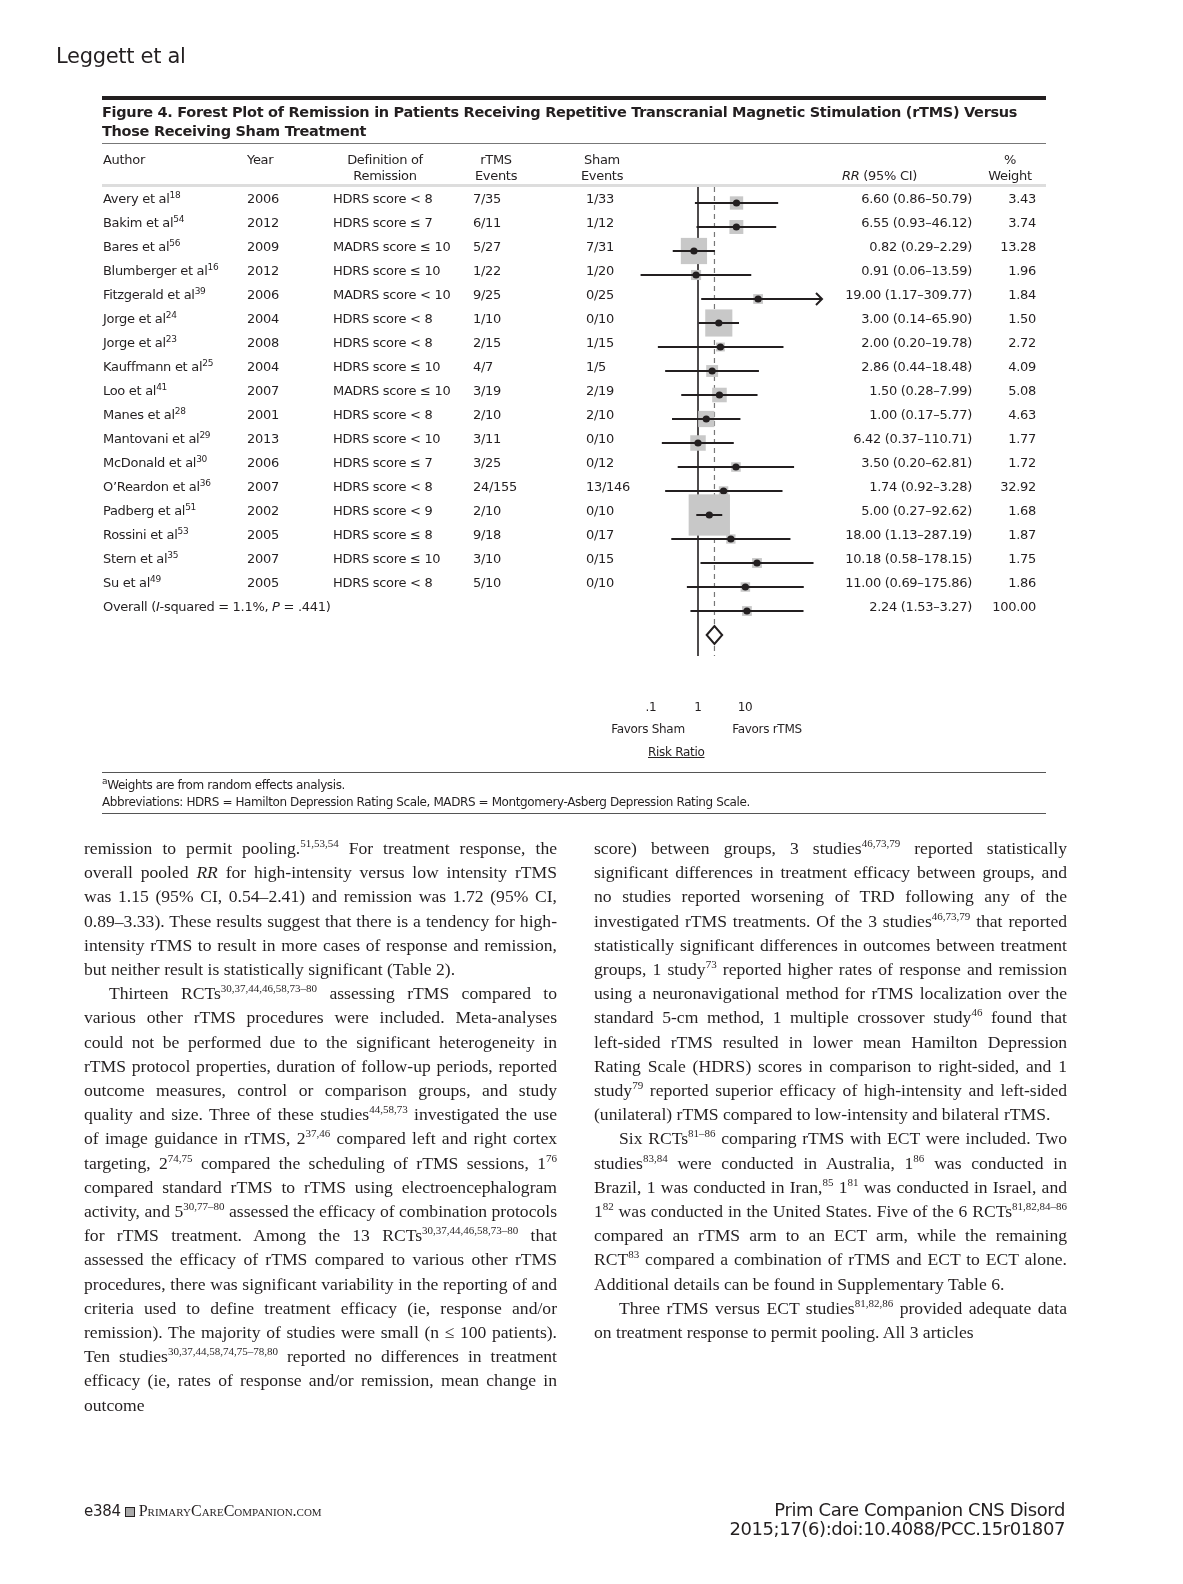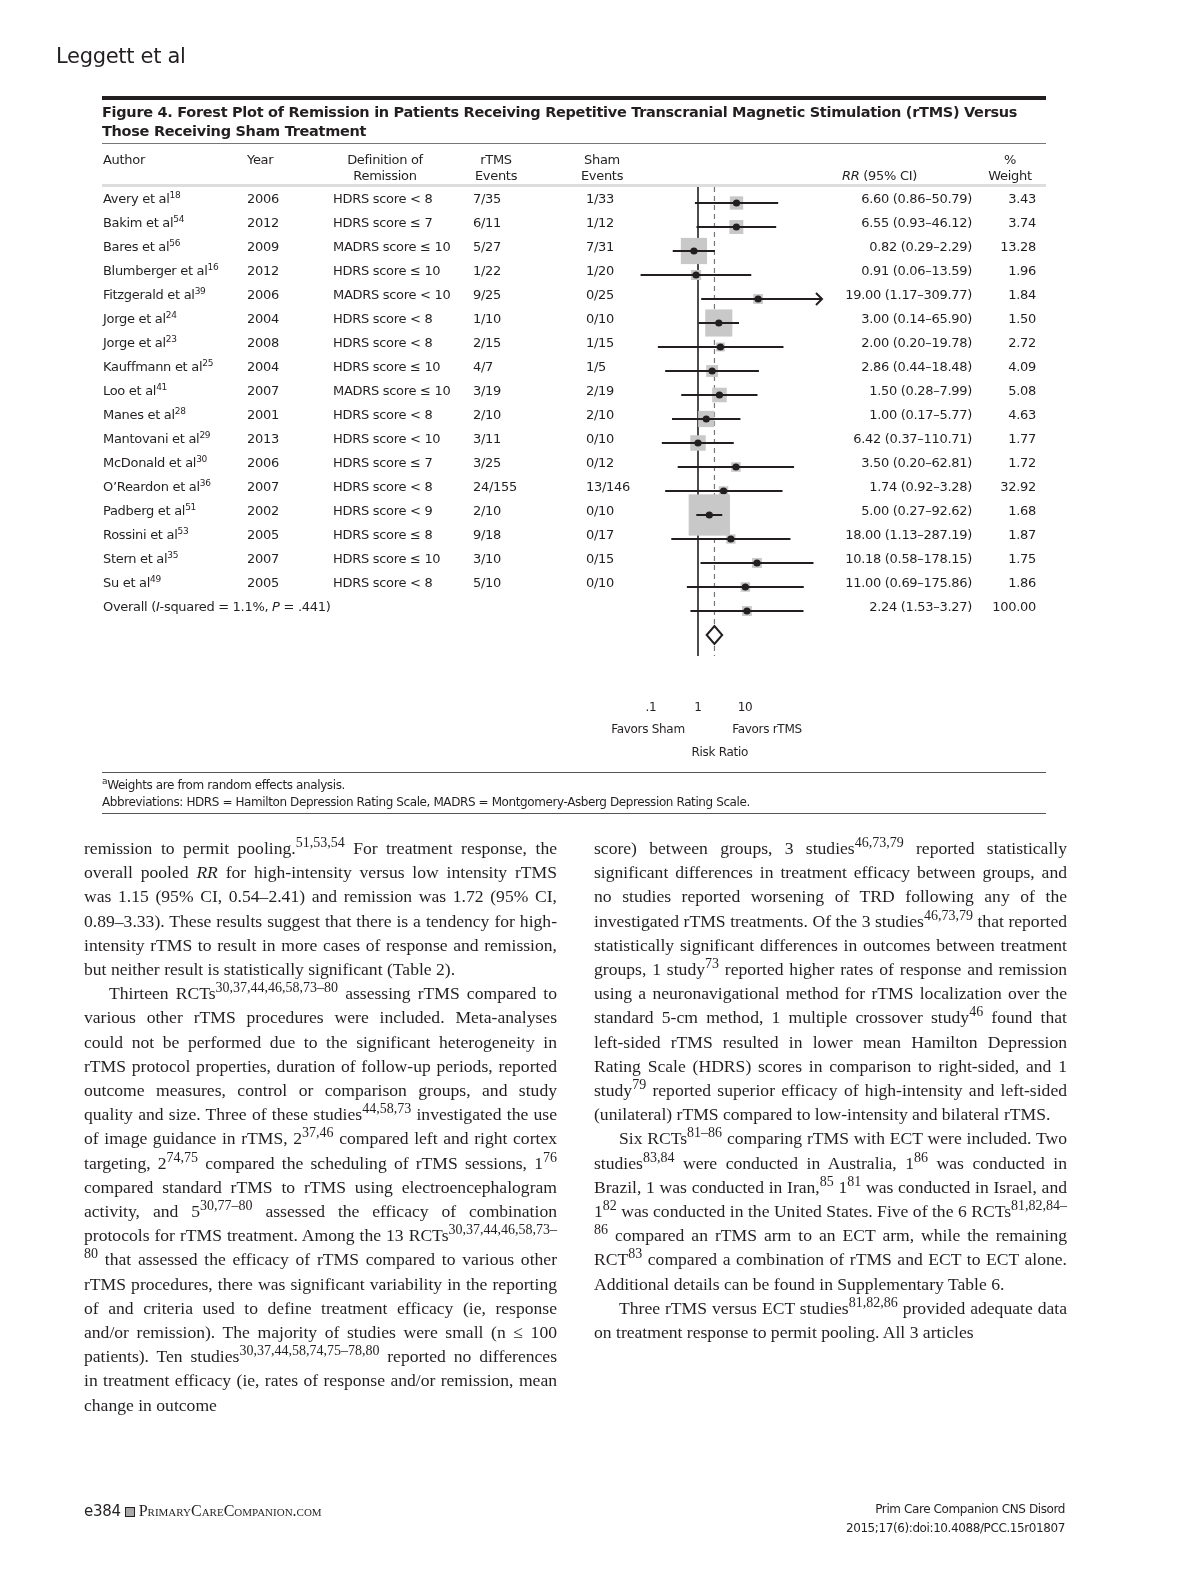--- a/index.html
+++ b/index.html
@@ -24,26 +24,26 @@
   .c-sham { left: 484px; width: 50px; }
   .c-rr { left: 730px; width: 140px; text-align: right; }
   .c-wt { left: 868px; width: 66px; text-align: right; }
   .plot { position: absolute; left: 0; top: 0; width: 944px; height: 560px; pointer-events: none; }
   .fig-bottom-rule { position: absolute; left: 0; width: 944px; height: 1px; background: #555; }
   .axis-label { position: absolute; font-family: "DejaVu Sans", sans-serif; font-size: 12px; letter-spacing: -0.3px; }
   .footnote { position: absolute; left: 102px; width: 944px; font-family: "DejaVu Sans", sans-serif; font-size: 12px; letter-spacing: -0.4px; line-height: 16px; }
   .body-col { position: absolute; font-family: "Liberation Serif", serif; font-size: 17.6px; line-height: 24.2px; text-align: justify; color: #231f20; }
   .body-col p { text-indent: 0; }
   .body-col p.ind { text-indent: 25px; }
-  .body-col sup { font-size: 14px; vertical-align: 7px; }
+  .body-col sup { font-size: 11px; vertical-align: 7px; }
   .section-head { font-family: "DejaVu Sans", sans-serif; font-weight: bold; font-size: 16px; letter-spacing: -0.3px; margin-top: 16px; line-height: 24px; }
   .footer-left { position: absolute; left: 84px; top: 1502px; font-family: "DejaVu Sans", sans-serif; font-size: 15px; letter-spacing: -0.3px; }
   .footer-left .sq { display: inline-block; width: 10px; height: 10px; border: 1px solid #231f20; background: #aaa; margin: 0 4px; vertical-align: -1px; }
   .footer-left .sc { font-family: "Liberation Serif", serif; font-variant: small-caps; font-size: 16px; letter-spacing: 0; }
-  .footer-right { position: absolute; right: 118px; top: 1500px; text-align: right; font-family: "DejaVu Sans", sans-serif; font-size: 12px; line-height: 19px; letter-spacing: -0.4px; }
+  .footer-right { position: absolute; right: 118px; top: 1500px; text-align: right; font-family: "DejaVu Sans", sans-serif; font-size: 18px; line-height: 19px; letter-spacing: -0.4px; }
 </style>
 </head>
 <body>
 
 <div class="running-head">Leggett et al</div>
 
 <div class="figure">
   <div class="fig-topbar"></div>
   <div class="fig-title">Figure 4. Forest Plot of Remission in Patients Receiving Repetitive Transcranial Magnetic Stimulation (rTMS) Versus Those Receiving Sham Treatment</div>
   <div class="fig-title-rule"></div>
@@ -286,21 +286,21 @@
       <line x1="549" y1="589" x2="549" y2="596" stroke="#231f20" stroke-width="1.6"></line>
       <line x1="596" y1="589" x2="596" y2="596" stroke="#231f20" stroke-width="1.6"></line>
       <line x1="643" y1="589" x2="643" y2="596" stroke="#231f20" stroke-width="1.6"></line>
     </svg>
 
   <div class="axis-label" id="tick-0" style="top: 604px; left: 499px; width: 100px; text-align: center;">.1</div>
   <div class="axis-label" id="tick-1" style="top: 604px; left: 546px; width: 100px; text-align: center;">1</div>
   <div class="axis-label" id="tick-2" style="top: 604px; left: 593px; width: 100px; text-align: center;">10</div>
   <div class="axis-label" id="fav-l" style="top: 626px; left: 496px; width: 100px; text-align: center;">Favors Sham</div>
   <div class="axis-label" id="fav-r" style="top: 626px; left: 615px; width: 100px; text-align: center;">Favors rTMS</div>
-  <div class="axis-label" id="xlab" style="top: 649px; left: 546px; width: 100px; text-align: right;">Risk Ratio</div>
+  <div class="axis-label" id="xlab" style="top: 649px; left: 546px; width: 100px; text-align: left; text-decoration: underline;">Risk Ratio</div>
 </div>
 
 <div class="fig-bottom-rule" style="left:102px;top:772px;"></div>
 <div class="footnote" style="top:777px;"><sup>a</sup><span>Weights are from random effects analysis.</span></div>
 <div class="footnote" style="top:794px;">Abbreviations: HDRS = Hamilton Depression Rating Scale, MADRS = Montgomery-Asberg Depression Rating Scale.</div>
 <div class="fig-bottom-rule" style="left:102px;top:813px;"></div>
 
 <div class="body-col" id="left-col" style="left:84px;top:836px;width:473px;">
     <p><span>remission to permit pooling.</span><sup>51,53,54</sup><span> For treatment response, the overall pooled </span><i>RR</i><span> for high-intensity versus low intensity rTMS was 1.15 (95% CI, 0.54–2.41) and remission was 1.72 (95% CI, 0.89–3.33). These results suggest that there is a tendency for high-intensity rTMS to result in more cases of response and remission, but neither result is statistically significant (Table 2).</span></p>
     <p class="ind"><span>Thirteen RCTs</span><sup>30,37,44,46,58,73–80</sup><span> assessing rTMS compared to various other rTMS procedures were included. Meta-analyses could not be performed due to the significant heterogeneity in rTMS protocol properties, duration of follow-up periods, reported outcome measures, control or comparison groups, and study quality and size. Three of these studies</span><sup>44,58,73</sup><span> investigated the use of image guidance in rTMS, 2</span><sup>37,46</sup><span> compared left and right cortex targeting, 2</span><sup>74,75</sup><span> compared the scheduling of rTMS sessions, 1</span><sup>76</sup><span> compared standard rTMS to rTMS using electroencephalogram activity, and 5</span><sup>30,77–80</sup><span> assessed the efficacy of combination protocols for rTMS treatment. Among the 13 RCTs</span><sup>30,37,44,46,58,73–80</sup><span> that assessed the efficacy of rTMS compared to various other rTMS procedures, there was significant variability in the reporting of and criteria used to define treatment efficacy (ie, response and/or remission). The majority of studies were small (n ≤ 100 patients). Ten studies</span><sup>30,37,44,58,74,75–78,80</sup><span> reported no differences in treatment efficacy (ie, rates of response and/or remission, mean change in outcome</span></p>

